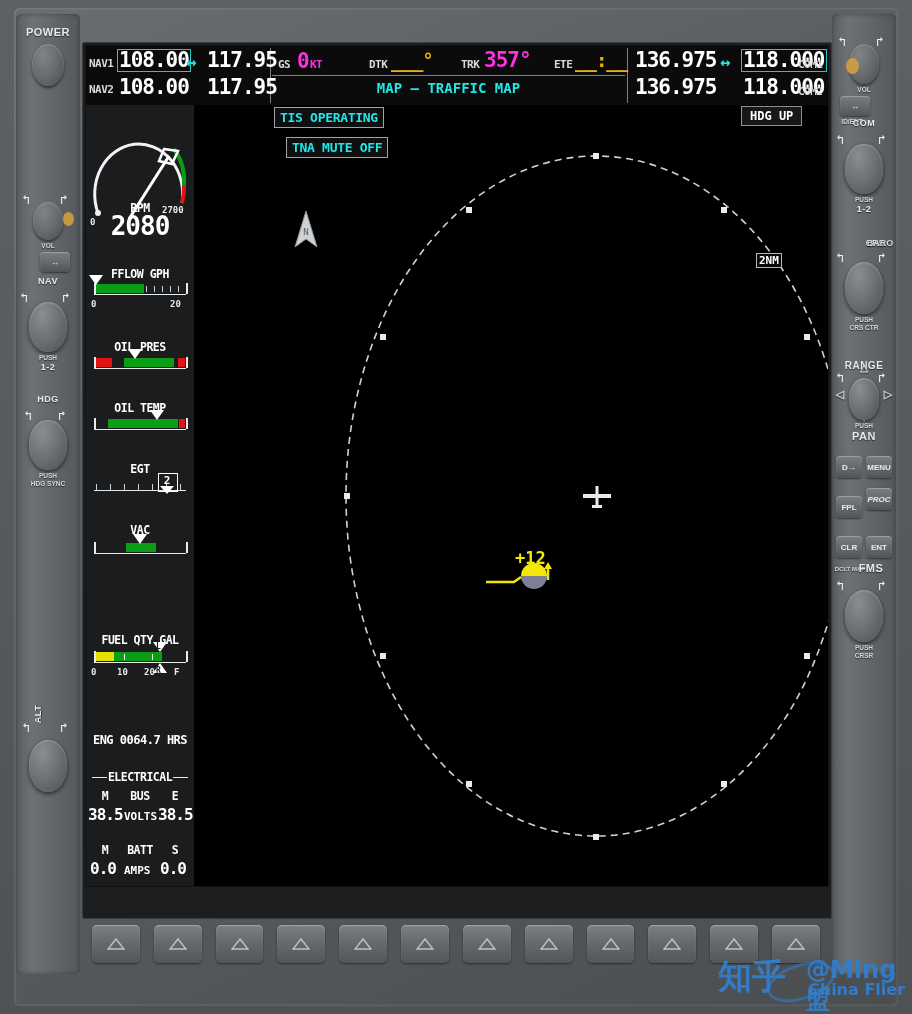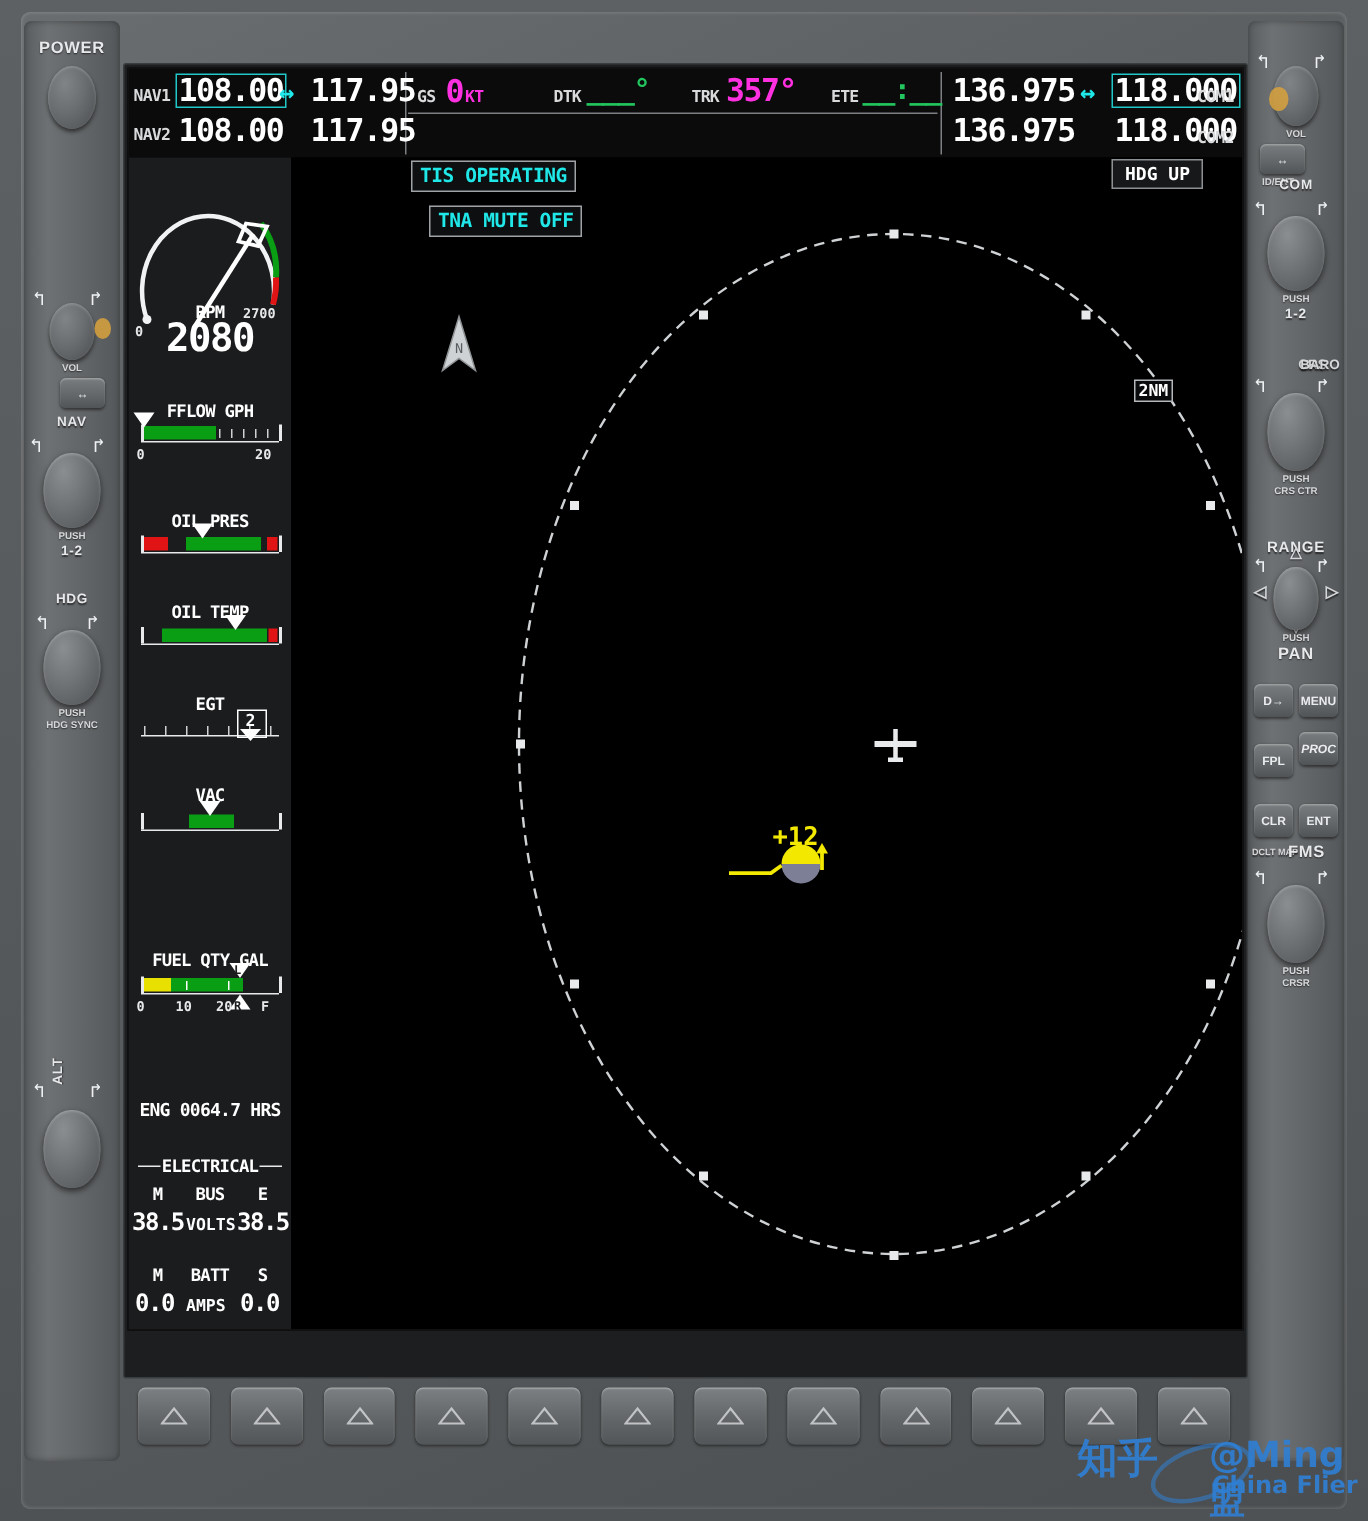--- a/index.html
+++ b/index.html
@@ -32,21 +32,21 @@
   .divline{position:absolute;background:#7c8083;}
 
   .lbl{font-family:"DejaVu Sans Mono",monospace;color:#d8dadc;font-size:11px;
        letter-spacing:-.5px;font-weight:bold;}
   .bigval{font-family:"DejaVu Sans Mono",monospace;color:#ffffff;font-size:21px;
        font-weight:bold;letter-spacing:-1px;line-height:21px;}
   .magenta{color:#ff30e0;}
   .arrow{color:#20e8e8;font-size:17px;font-weight:bold;}
   .boxsel{border:1px solid #20c8c8;padding:0 1px;}
   .mode-title{color:#20e8e8;font-size:14px;font-weight:bold;letter-spacing:0px;}
-  .dashes{color:#22c55e;font-size:19px;font-weight:bold;letter-spacing:-1px;}
+  .dashes{color:#eab308;font-size:19px;font-weight:bold;letter-spacing:-1px;}
 
   
   #engine{position:absolute;left:0;top:59px;width:108px;height:781px;
      background:#1b1c1e;border-right:1px solid #000;}
   .eg-title{color:#ffffff;font-size:11.5px;font-weight:bold;text-align:center;
      letter-spacing:-.5px;}
   .eg-small{color:#e6e8ea;font-size:9px;font-weight:bold;text-align:right;}
   .bar-frame{position:absolute;height:11px;border-left:2px solid #e8eaec;
      border-right:2px solid #e8eaec;}
   .bar-base{position:absolute;height:1px;background:#e8eaec;}
@@ -113,21 +113,21 @@
      box-shadow:inset 0 1px 1px rgba(255,255,255,.28),0 1px 2px rgba(0,0,0,.5);
      color:#e9ebed;font-family:"Liberation Sans",sans-serif;font-size:8px;
      font-weight:bold;display:flex;align-items:center;justify-content:center;}
   .swirl{position:absolute;color:#eef0f2;font-size:13px;}
   .dot{position:absolute;border-radius:50%;}
 
   
   #wm{position:absolute;left:718px;top:952px;width:190px;height:56px;
       pointer-events:none;}
   #wm .zh{position:absolute;left:0;top:2px;font-family:"DejaVu Sans",sans-serif;
-      font-size:27px;font-weight:bold;color:#2f7fd4;opacity:.92;}
+      font-size:34px;font-weight:bold;color:#2f7fd4;opacity:.92;}
   #wm .at{position:absolute;left:88px;top:4px;font-family:"DejaVu Sans",sans-serif;
       font-size:24px;font-weight:bold;color:#2f7fd4;opacity:.9;}
   #wm .cf{position:absolute;left:90px;top:28px;font-family:"DejaVu Sans",sans-serif;
       font-size:16px;font-weight:bold;color:#2f7fd4;opacity:.92;}
   #wm .ring{position:absolute;left:48px;top:12px;width:64px;height:30px;
       border:3px solid #2f7fd4;border-radius:50%;opacity:.55;
       transform:rotate(-18deg);}
 </style>
 </head>
 <body>
@@ -251,20 +251,21 @@
 
       <div class="lbl" style="position:absolute;left:283px;top:12px;">DTK</div>
       <div class="dashes" style="position:absolute;left:305px;top:3px;">___°</div>
 
       <div class="lbl" style="position:absolute;left:375px;top:12px;">TRK</div>
       <div class="bigval magenta" style="position:absolute;left:398px;top:4px;">357°</div>
 
       <div class="lbl" style="position:absolute;left:468px;top:12px;">ETE</div>
       <div class="dashes" style="position:absolute;left:489px;top:3px;">__:__</div>
 
+      <div class="mode-title" style="position:absolute;left:186px;top:34px;width:353px;text-align:center;">MAP – TRAFFIC MAP</div>
 
       <div class="bigval" style="position:absolute;left:549px;top:4px;">136.975</div>
       <div class="arrow" style="position:absolute;left:634px;top:6px;">↔</div>
       <div class="bigval boxsel" style="position:absolute;left:655px;top:3px;">118.000</div>
       <div class="lbl" style="position:absolute;left:712px;top:12px;">COM1</div>
       <div class="bigval" style="position:absolute;left:549px;top:31px;">136.975</div>
       <div class="bigval" style="position:absolute;left:657px;top:31px;">118.000</div>
       <div class="lbl" style="position:absolute;left:712px;top:39px;">COM2</div>
     </div>
 

